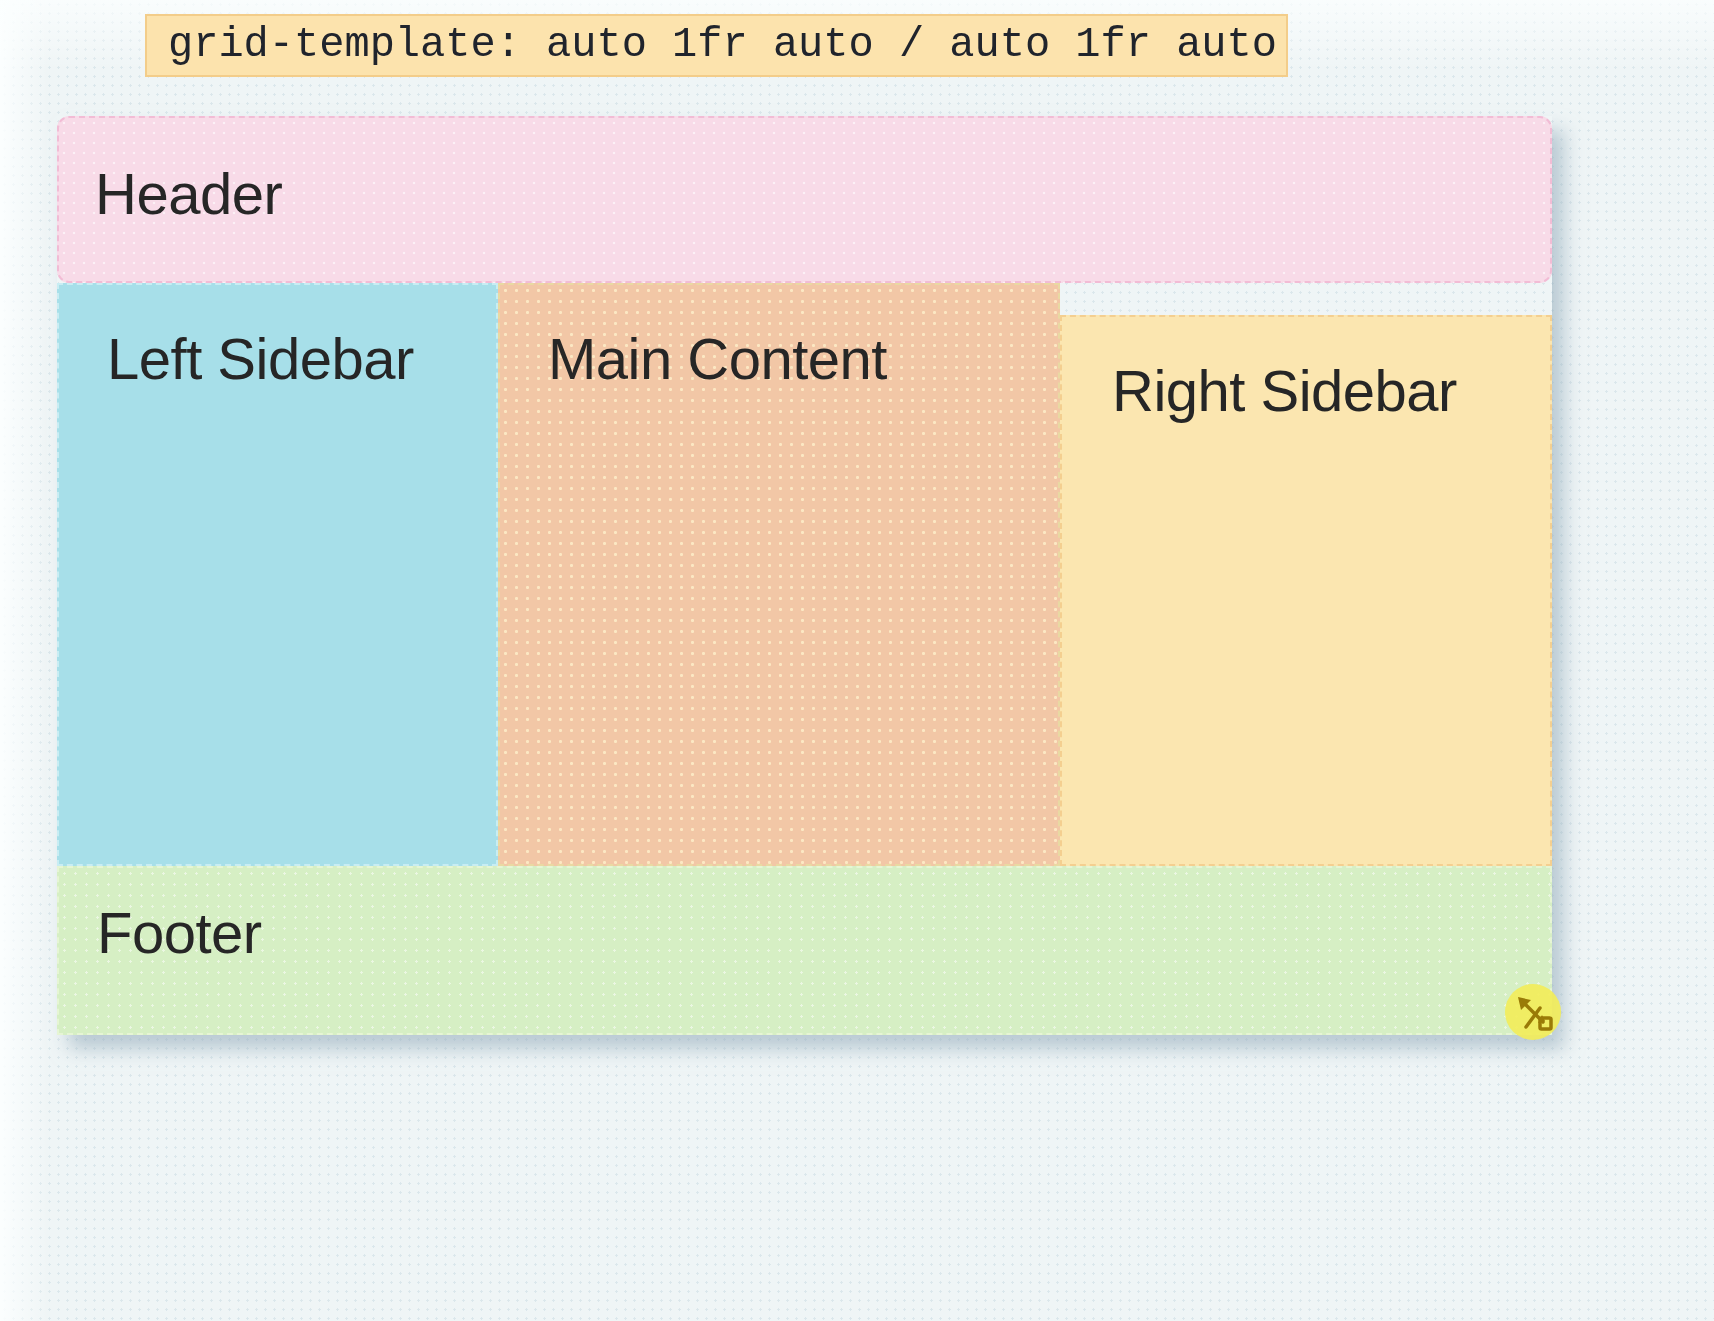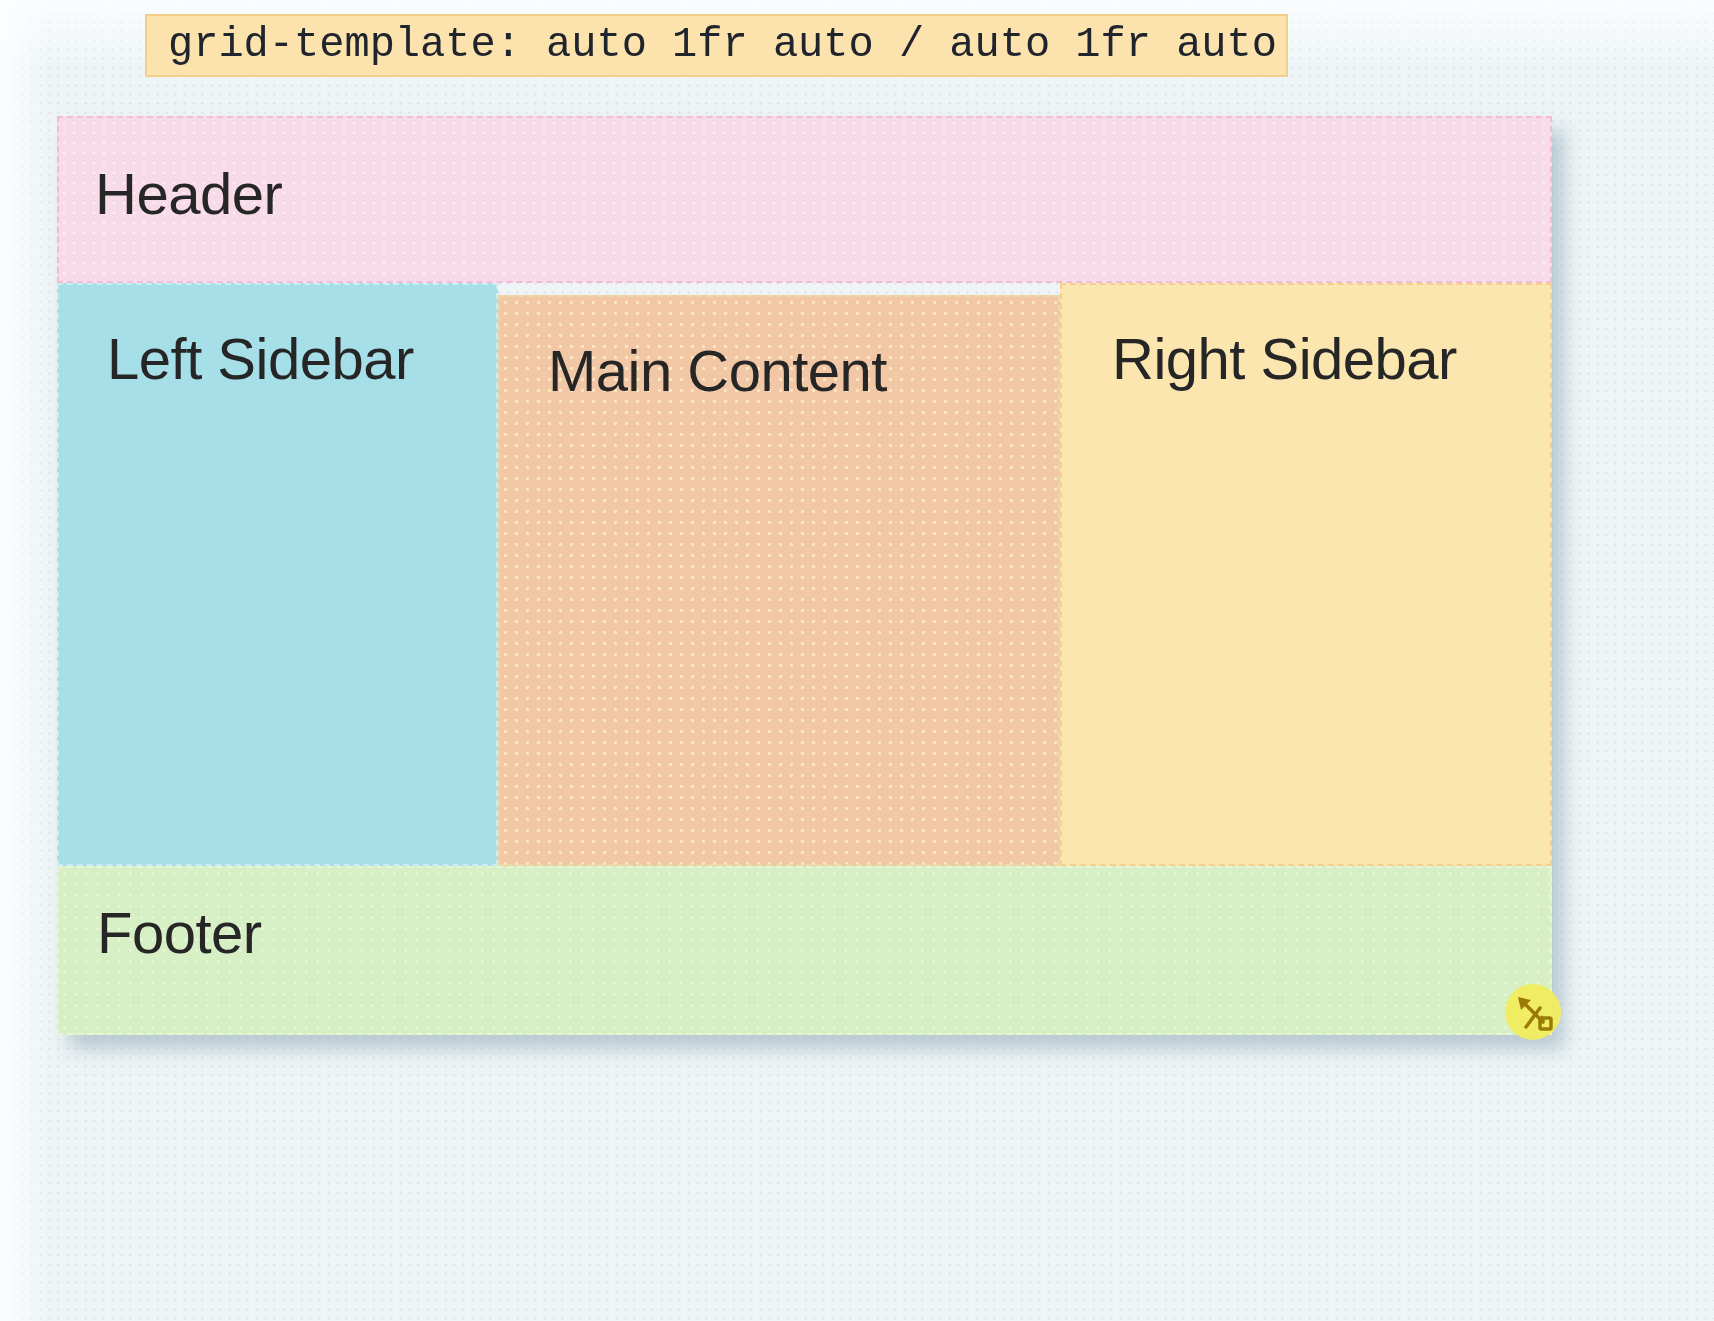--- a/index.html
+++ b/index.html
@@ -72,20 +72,21 @@
     background-color:#f2c7a6;
     background-image:radial-gradient(rgba(255,243,205,.75) 1.3px, transparent 1.7px);
     background-size:11px 11px;
     border-color:#e9d9a2;
     padding:40px 0 0 48px;
   }
   .cell-right{
     background-color:#fbe6b0;
     border-color:#f4cf90;
     padding:40px 12px 0 50px;
+    margin-top:32px;
   }
   .cell-footer{
     grid-column:1 / -1;
     background-color:#d6efc4;
     background-image:radial-gradient(rgba(255,255,255,.5) 1px, transparent 1.4px);
     background-size:11px 11px;
     border-color:#e6f5d4;
     padding:31px 0 0 38px;
   }
 
@@ -97,29 +98,29 @@
 </style>
 </head>
 <body>
 
 <div class="bg-wash"></div>
 
 <div class="code-caption">grid-template: auto 1fr auto / auto 1fr auto</div>
 
 <div class="grid-demo">
 
-  <div class="cell cell-header" style="background-color: rgb(248, 219, 232);">
+  <div class="cell cell-header" style="background-color: rgb(248, 219, 232); border-radius: 12px;">
     <span class="label">Header</span>
   </div>
 
   <div class="cell cell-left" style="background-color: rgb(167, 223, 233); padding-left: 48px;">
     <span class="label">Left Sidebar</span>
   </div>
 
-  <div class="cell cell-main" style="background-color: rgb(242, 199, 166); margin-top: 12px;">
+  <div class="cell cell-main" style="background-color: rgb(242, 199, 166);">
     <span class="label">Main Content</span>
   </div>
 
   <div class="cell cell-right" style="background-color: rgb(251, 230, 176);">
     <span class="label">Right Sidebar</span>
   </div>
 
   <div class="cell cell-footer" style="background-color: rgb(214, 239, 196);">
     <span class="label">Footer</span>
   </div>

